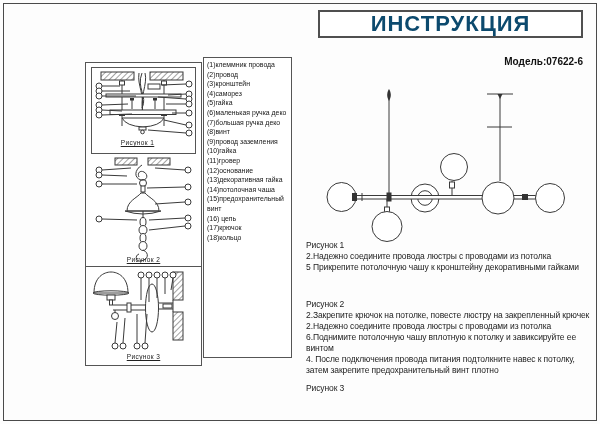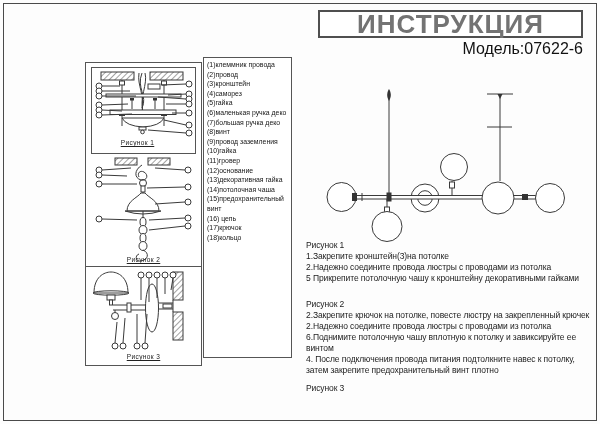--- a/index.html
+++ b/index.html
@@ -11,24 +11,24 @@
     position:relative;
     overflow:hidden;
   }
   .page-border { position:absolute; left:3px; top:3px; width:594px; height:418px; border:1px solid #4a4a4a; }
 
   .title-box {
     position:absolute; left:318px; top:10px; width:265px; height:28px;
     border:2px solid #4f4f4f; background:#fff;
     display:flex; align-items:center; justify-content:center;
   }
-  .title-text { font-size:26px; font-weight:700; letter-spacing:1px; color:#737373; }
+  .title-text { font-size:22px; font-weight:700; letter-spacing:1px; color:#0c4a6e; }
   .model-text {
-    position:absolute; left:300px; top:40px; width:283px;
-    text-align:right; font-size:16px; font-weight:400; color:#111;
+    position:absolute; left:300px; top:56px; width:283px;
+    text-align:right; font-size:10px; font-weight:700; color:#111;
   }
 
   .figures-panel {
     position:absolute; left:85px; top:62px; width:117px; height:304px;
     border:1px solid #555; background:#fff;
   }
   .fig1-box { position:absolute; left:5px; top:4px; width:105px; height:87px; border:1px solid #555; }
   .fig1-box svg { width:103px; height:85px; }
   .fig2-svg { position:absolute; left:5px; top:93px; }
   .divider { position:absolute; left:0; top:203px; width:115px; height:1px; background:#555; }
@@ -283,21 +283,20 @@
   <line class="ln" x1="87" y1="111" x2="87" y2="124"></line>
   <rect class="fl" x="84.5" y="119" width="5" height="6"></rect>
   <circle class="fl" cx="87" cy="138.5" r="15"></circle>
   <line class="ln" x1="152" y1="93" x2="152" y2="107"></line>
   <rect class="fl" x="149.5" y="94" width="5" height="6"></rect>
   <circle class="fl" cx="154" cy="79" r="13.5"></circle>
 </svg>
 
 <div class="instr s1">
   <div>Рисунок 1</div>
-  <div>1.Закрепите кронштейн(3)на потолке</div>
   <div>2.Надежно соедините провода люстры с проводами из потолка</div>
   <div>5 Прикрепите потолочную чашу к кронштейну декоративными гайками</div>
 </div>
 
 <div class="instr s2">
   <div>Рисунок 2</div>
   <div>2.Закрепите крючок на потолке, повесте люстру на закрепленный крючек</div>
   <div>2.Надежно соедините провода люстры с проводами из потолка</div>
   <div>6.Поднимите потолочную чашу вплотную к потолку и завиксируйте ее винтом</div>
   <div>4.  После подключения провода питания подтолкните навес к потолку, затем закрепите предохранительный винт плотно</div>

